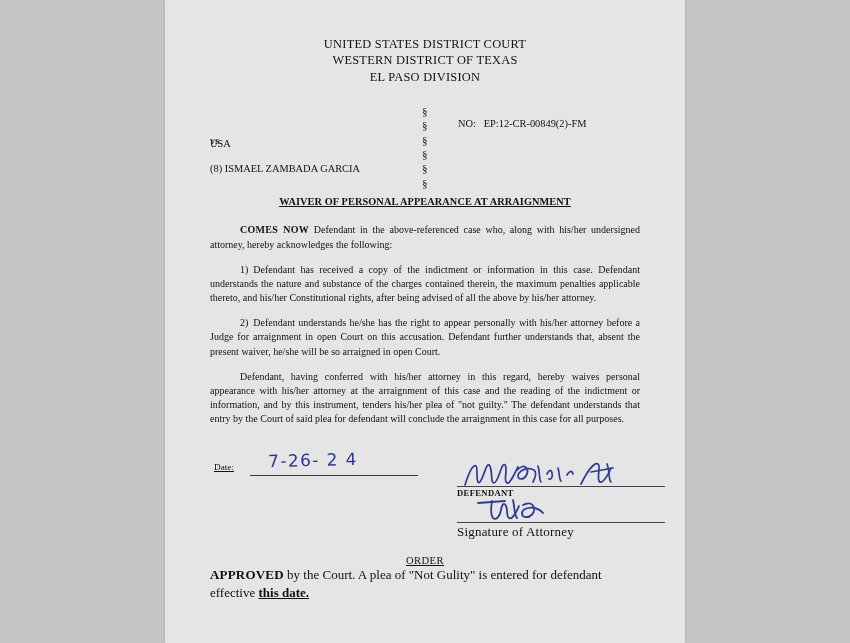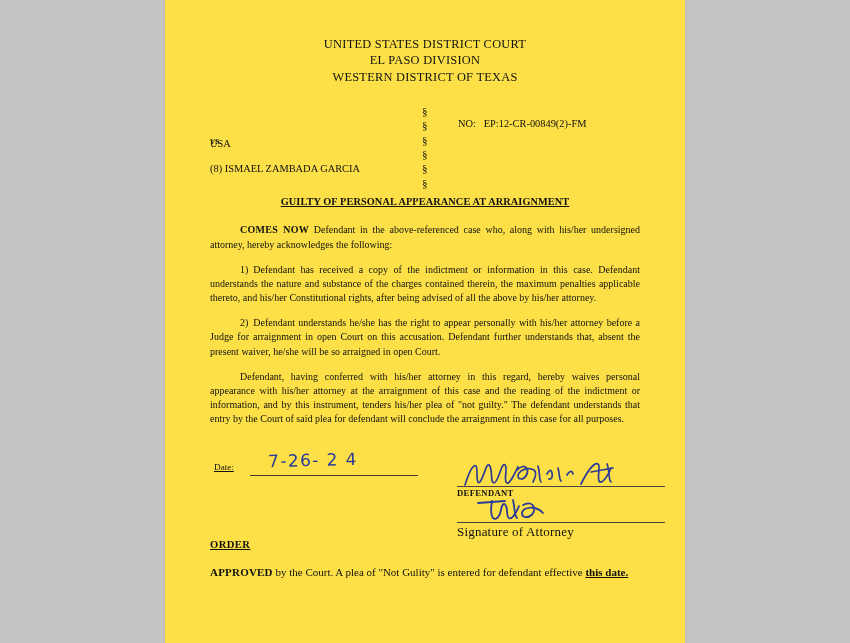--- a/index.html
+++ b/index.html
@@ -13,21 +13,21 @@
     font-family: "Liberation Serif", serif;
     overflow: hidden;
     position: relative;
   }
   #page {
     position: absolute;
     left: 165px;
     top: 0;
     width: 520px;
     height: 643px;
-    background: #fde047;
+    background: #e5e5e5;
     box-shadow: 0 0 2px rgba(0,0,0,0.18);
     color: #111111;
     overflow: hidden;
   }
   .inner {
     position: absolute;
     left: 0; top: 0; right: 0; bottom: 0;
     padding: 0 45px;
     box-sizing: border-box;
   }
@@ -157,63 +157,63 @@
   .sig-ink-wrap svg {
     position: absolute;
     bottom: -3px;
   }
   .sig-ink-wrap.attorney { height: 23px; }
   .sig-ink-wrap.attorney svg { left: 18px; bottom: -2px; }
   .sig-ink-wrap.defendant svg { left: 4px; }
 
   
   .order-title {
-    font-weight: bold;
+    text-align: center;
+    font-weight: normal;
     font-size: 10.6px;
     text-decoration: underline;
-    margin-top: 10px;
+    margin-top: 26px;
     letter-spacing: 0.4px;
   }
   .order-text {
-    margin-top: 15px;
-    font-size: 11px;
+    font-size: 13px;
     line-height: 1.42;
   }
   .order-text b { letter-spacing: 0.2px; }
   .u-bold { font-weight: bold; text-decoration: underline; }
 </style>
 </head>
 <body>
 
 <div id="page">
   <div class="inner">
 
     <div class="court-heading">
       <div>UNITED STATES DISTRICT COURT</div>
+      <div>WESTERN DISTRICT OF TEXAS</div>
       <div>EL PASO DIVISION</div>
-      <div>WESTERN DISTRICT OF TEXAS</div>
     </div>
 
     <div class="caption">
       <div class="cap-party cap-usa">USA</div>
       <div class="cap-party cap-vs">vs.</div>
       <div class="cap-party cap-def">(8) ISMAEL ZAMBADA GARCIA</div>
       <div class="cap-sections">
         <div>§</div>
           <div>§</div>
           <div>§</div>
           <div>§</div>
           <div>§</div>
           <div>§</div>
       </div>
       <div class="cap-no"><span>NO:</span>&nbsp;&nbsp;&nbsp;<span>EP:12-CR-00849(2)-FM</span></div>
     </div>
 
     <div class="doc-title">
-      <div><span>GUILTY OF PERSONAL APPEARANCE AT ARRAIGNMENT</span></div>
+      <div><span>WAIVER OF PERSONAL APPEARANCE AT ARRAIGNMENT</span></div>
     </div>
 
     <div class="body-text">
       <p><span class="lead">COMES NOW</span><span> Defendant in the above-referenced case who, along with his/her undersigned attorney, hereby acknowledges the following:</span></p>
 
       <p><span class="numlabel">1)</span><span>Defendant has received a copy of the indictment or information in this case.  Defendant understands the nature and substance of the charges contained therein, the maximum penalties applicable thereto, and his/her Constitutional rights, after being advised of all the above by his/her attorney.</span></p>
 
       <p><span class="numlabel">2)</span><span>Defendant understands he/she has the right to appear personally with his/her attorney before a Judge for arraignment in open Court on this accusation.  Defendant further understands that, absent the present waiver, he/she will be so arraigned in open Court.</span></p>
 
       <p><span>Defendant, having conferred with his/her attorney in this regard, hereby waives personal appearance with his/her attorney at the arraignment of this case and the reading of the indictment or information, and by this instrument, tenders his/her plea of "not guilty." The defendant understands that entry by the Court of said plea for defendant will conclude the arraignment in this case for all purposes.</span></p>

